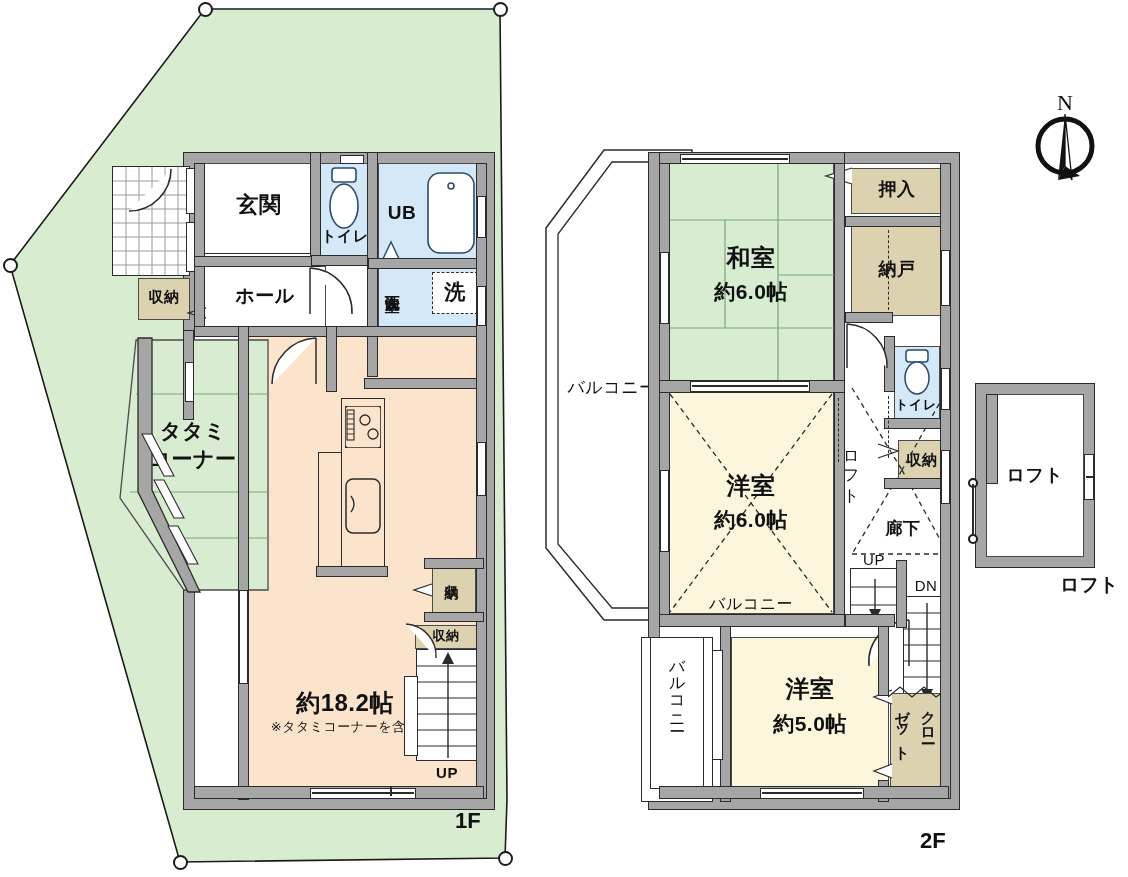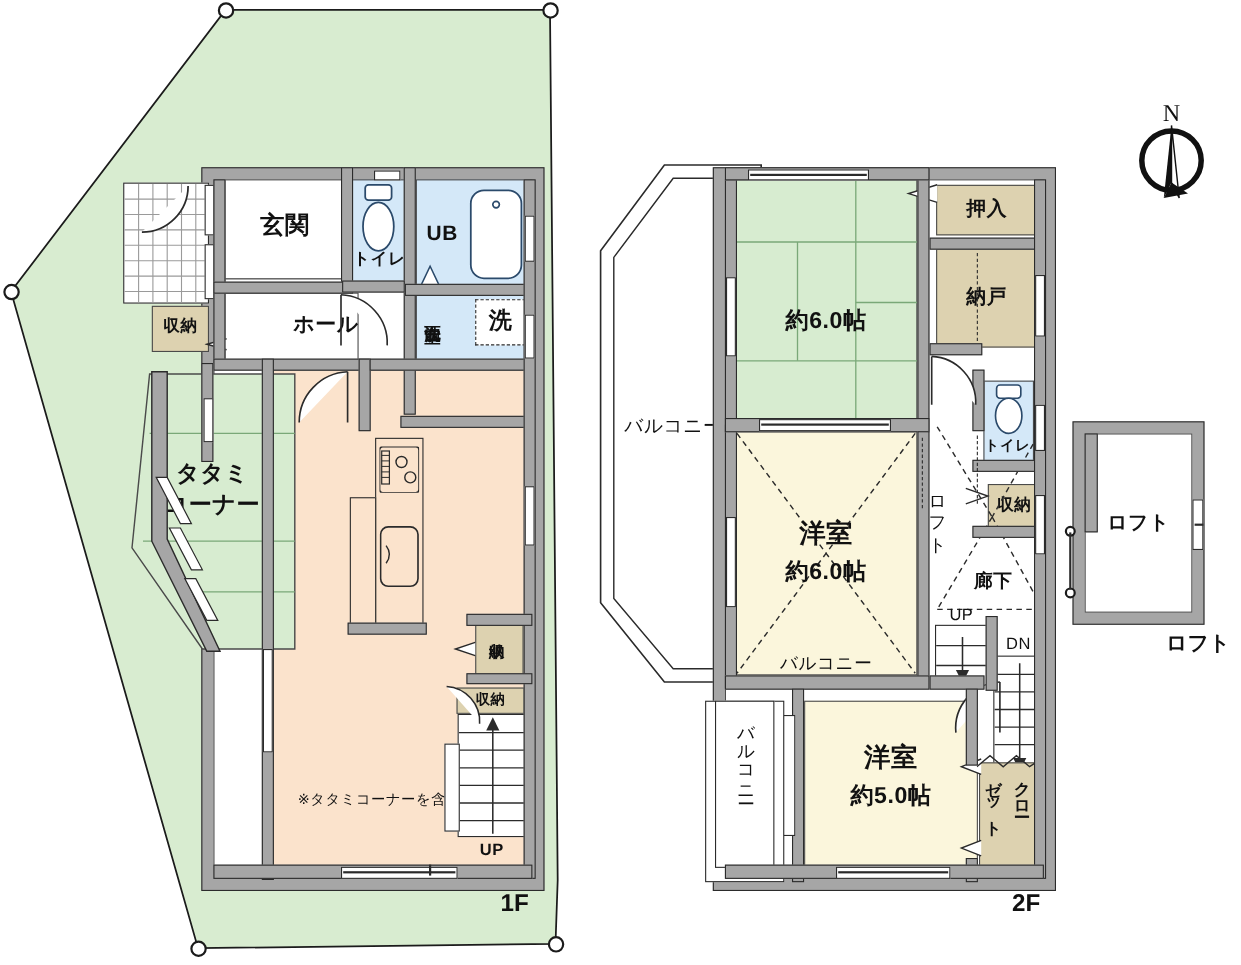--- a/index.html
+++ b/index.html
@@ -94,21 +94,21 @@
   <div class="lbl" style="left:378px;top:203px;width:48px;font-size:19px;">UB</div>
   <svg class="abs" style="left:424px;top:170px;" width="56" height="88">
     <rect x="4" y="3" width="46" height="80" rx="12" fill="#fff" stroke="#2b4a6b" stroke-width="1.6"></rect>
     <circle cx="27" cy="16" r="3" fill="none" stroke="#2b4a6b" stroke-width="1.5"></circle>
   </svg>
   <svg class="abs" style="left:379px;top:240px;" width="24" height="24">
     <path d="M 2 23 L 12 2 L 22 23" fill="#fff" stroke="#2b4a6b" stroke-width="1.4"></path>
   </svg>
 
   <div class="room f-white rborder" style="left:204px;top:266px;width:122px;height:68px;"></div>
-  <div class="lbl" style="left:204px;top:286px;width:122px;font-size:19px;text-align:right;">ホール</div>
+  <div class="lbl" style="left:204px;top:286px;width:122px;font-size:19px;">ホール</div>
 
   <svg class="abs" style="left:308px;top:266px;" width="46" height="56">
     <path d="M 2 2 A 44 44 0 0 1 44 48" fill="#fff" stroke="#2b2b2b" stroke-width="1.5"></path>
     <line x1="2" y1="2" x2="2" y2="48" stroke="#2b2b2b" stroke-width="1.5"></line>
   </svg>
 
   <div class="room f-closet rborder" style="left:138px;top:278px;width:52px;height:42px;"></div>
   <div class="lbl" style="left:138px;top:289px;width:52px;font-size:15px;">収納</div>
   <svg class="abs" style="left:186px;top:306px;" width="22" height="14">
     <path d="M 20 2 L 2 7 L 20 12" fill="#fff" stroke="#2b2b2b" stroke-width="1.3"></path>
@@ -128,20 +128,21 @@
     <path d="M 2 2 L 18 8 L 2 14" fill="#fff" stroke="#2b2b2b" stroke-width="1.3"></path>
   </svg>
 
   <div class="room f-closet rborder" style="left:334px;top:332px;width:34px;height:58px;"></div>
   <div class="lbl vert" style="left:342px;top:341px;font-size:14px;">収納</div>
   <svg class="abs" style="left:365px;top:340px;" width="20" height="16">
     <path d="M 2 2 L 18 8 L 2 14" fill="#fff" stroke="#2b2b2b" stroke-width="1.3"></path>
   </svg>
 
   <div class="room f-ldk" style="left:248px;top:336px;width:236px;height:462px;border:1.3px solid #4a4a4a;"></div>
+  <div class="lbl" style="left:250px;top:690px;width:190px;font-size:24px;">約18.2帖</div>
   <div class="lbl nb" style="left:250px;top:720px;width:190px;font-size:13px;">※タタミコーナーを含む</div>
 
   <svg class="abs" style="left:268px;top:336px;" width="50" height="54">
     <path d="M 48 2 A 46 46 0 0 0 4 48" fill="#fff" stroke="#2b2b2b" stroke-width="1.5"></path>
     <line x1="48" y1="2" x2="48" y2="48" stroke="#2b2b2b" stroke-width="1.5"></line>
   </svg>
 
   <div class="room" style="left:341px;top:398px;width:44px;height:172px;background:#fbe3cc;border:1.4px solid #2b2b2b;"></div>
   <svg class="abs" style="left:345px;top:406px;" width="36" height="42">
     <rect x="0" y="0" width="36" height="42" rx="3" fill="#fbe3cc" stroke="#2b2b2b" stroke-width="1.6"></rect>
@@ -254,20 +255,21 @@
   <div class="room f-wa rborder" style="left:668px;top:163px;width:166px;height:222px;"></div>
   <svg class="abs" style="left:668px;top:163px;" width="166" height="222">
     <g stroke="#7aa878" stroke-width="1.2">
       <line x1="0" y1="57" x2="166" y2="57"></line>
       <line x1="0" y1="165" x2="166" y2="165"></line>
       <line x1="57" y1="57" x2="57" y2="165"></line>
       <line x1="110" y1="0" x2="110" y2="222"></line>
       <line x1="110" y1="112" x2="166" y2="112"></line>
     </g>
   </svg>
+  <div class="lbl" style="left:668px;top:245px;width:166px;font-size:24px;">和室</div>
   <div class="lbl" style="left:668px;top:281px;width:166px;font-size:21px;">約6.0帖</div>
 
   <div class="room f-closet rborder" style="left:851px;top:168px;width:92px;height:46px;"></div>
   <div class="lbl" style="left:851px;top:180px;width:92px;font-size:18px;">押入</div>
   <svg class="abs" style="left:822px;top:166px;" width="32" height="22">
     <path d="M 30 2 L 4 10 L 30 18" fill="#fff" stroke="#2b2b2b" stroke-width="1.3"></path>
   </svg>
 
   <div class="room f-closet rborder" style="left:851px;top:226px;width:92px;height:90px;"></div>
   <div class="lbl" style="left:851px;top:260px;width:92px;font-size:18px;">納戸</div>
@@ -396,21 +398,21 @@
 
   <div class="abs" style="left:888px;top:230px;width:4px;height:80px;border-left:1.6px dashed #2b2b2b;"></div>
   <div class="abs" style="left:888px;top:396px;width:4px;height:62px;border-left:1.6px dashed #2b2b2b;"></div>
   <div class="abs" style="left:838px;top:398px;width:4px;height:64px;border-left:1.6px dashed #2b2b2b;"></div>
 
   <svg class="abs" style="left:845px;top:322px;" width="44" height="50">
     <path d="M 2 2 A 42 42 0 0 1 42 46" fill="#fff" stroke="#2b2b2b" stroke-width="1.5"></path>
     <line x1="2" y1="2" x2="2" y2="46" stroke="#2b2b2b" stroke-width="1.5"></line>
   </svg>
 
-  <div class="floorcap" style="left:920px;top:808px;">2F</div>
+  <div class="floorcap" style="left:920px;top:828px;">2F</div>
 
   <div class="wall" style="left:975px;top:383px;width:120px;height:185px;"></div>
   <div class="room f-white rborder" style="left:986px;top:394px;width:98px;height:163px;"></div>
   <div class="wall" style="left:986px;top:394px;width:12px;height:90px;"></div>
   <div class="lbl" style="left:986px;top:466px;width:98px;font-size:18px;">ロフト</div>
   <div class="thin" style="left:1084px;top:454px;width:10px;height:46px;"></div>
   <div class="line" style="left:1086px;top:476px;width:8px;height:1.6px;"></div>
 
   <div class="node" style="left:968px;top:478px;width:10px;height:10px;"></div>
   <div class="node" style="left:968px;top:534px;width:10px;height:10px;"></div>

